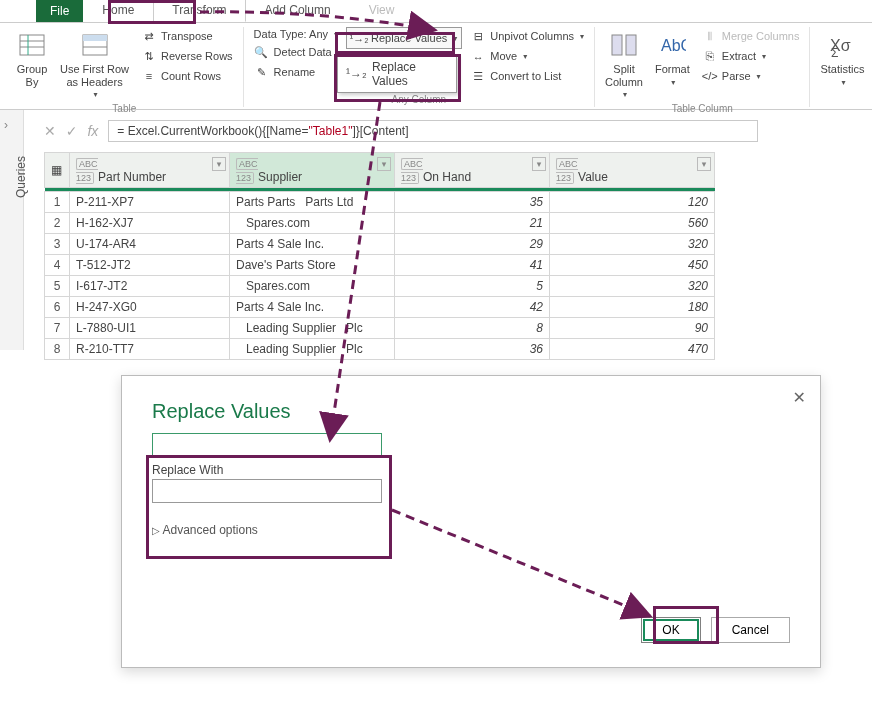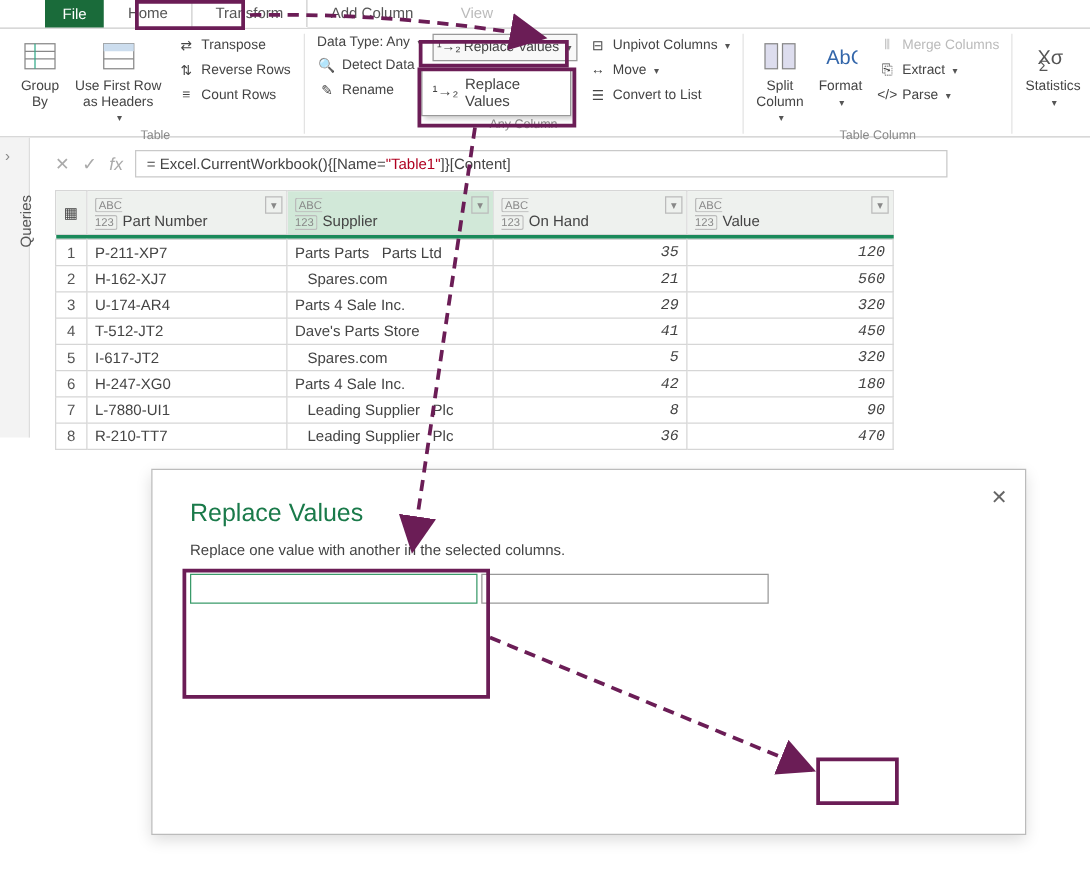--- a/index.html
+++ b/index.html
@@ -42,21 +42,21 @@
 
 table.data { border-collapse: collapse; font-size: 12px; }
 table.data th, table.data td { border: 1px solid #d6d6d6; padding: 3px 6px; background: #fff; }
 table.data th { background: #eef1ee; font-weight: normal; text-align: left; position: relative; }
 th.rowcol { background: #e8e8e8; width: 25px; text-align: center; }
 td.rowh { background: #f0f0f0; text-align: center; color: #555; width: 25px; }
 th .type { color: #888; font-size: 9px; margin-right: 4px; border: 1px solid #bbb; padding: 0 2px; border-radius: 2px; }
 th .dd { position: absolute; right: 3px; top: 4px; font-size: 9px; color: #888; border: 1px solid #bbb; width: 14px; height: 14px; display: flex; align-items: center; justify-content: center; }
 col.part { width: 160px; } col.supp { width: 165px; } col.onh { width: 155px; } col.val { width: 165px; }
 td.sel { background: #d8ede0; }
-td.num { text-align: right; font-style: italic; font-family: Liberation Mono, monospace; }
+td.num { text-align: right; font-style: italic; }
 .underbar { height: 3px; background: #1a8a5a; }
 
 
 .dialog { position: absolute; left: 121px; top: 375px; width: 700px; height: 293px; border: 1px solid #bbb; background: #fff; box-shadow: 0 4px 12px rgba(0,0,0,.15); padding: 24px 30px; }
 .dialog .close { position: absolute; right: 14px; top: 12px; font-size: 16px; color: #666; cursor: pointer; }
 .dialog h2 { color: #1a7a4a; font-weight: 400; font-size: 20px; margin-bottom: 10px; }
 .dialog .desc { font-size: 12px; margin-bottom: 12px; }
 .field-label { font-size: 12px; margin-bottom: 2px; margin-top: 6px; }
 .field-input { width: 230px; border: 1px solid #999; padding: 4px 6px; font-size: 12px; height: 24px; }
 .adv { margin-top: 20px; font-size: 12px; color: #555; cursor: pointer; }
@@ -345,24 +345,29 @@
             <td class="num">470</td>
           </tr>
         </tbody>
     </table>
   </div>
 </div>
 
 <div class="dialog">
   <div class="close">✕</div>
   <h2>Replace Values</h2>
-  <div class="desc">Replace one value with another in the selected columns.</div>
   <div>
     <input class="field-input" style="border: 1.5px solid rgb(58, 154, 106);" value="">
+    <div class="field-label">Replace With</div>
     <input class="field-input" value="" style="">
+  </div>
+  <div class="adv">Advanced options</div>
+  <div class="dlg-buttons">
+    <button class="btn ok">OK</button>
+    <button class="btn">Cancel</button>
   </div>
 </div>
 
 <div class="hl" style="left:108px; top:0px; width:88px; height:24px;"></div>
 <div class="hl" style="left:335px; top:32px; width:120px; height:22px;"></div>
 <div class="hl" style="left:334px; top:54px; width:127px; height:48px;"></div>
 <div class="hl" style="left:146px; top:455px; width:246px; height:104px;"></div>
 <div class="hl" style="left:653px; top:606px; width:66px; height:38px;"></div>
 
 <svg class="arrow" style="left:0;top:0" width="872" height="703">

